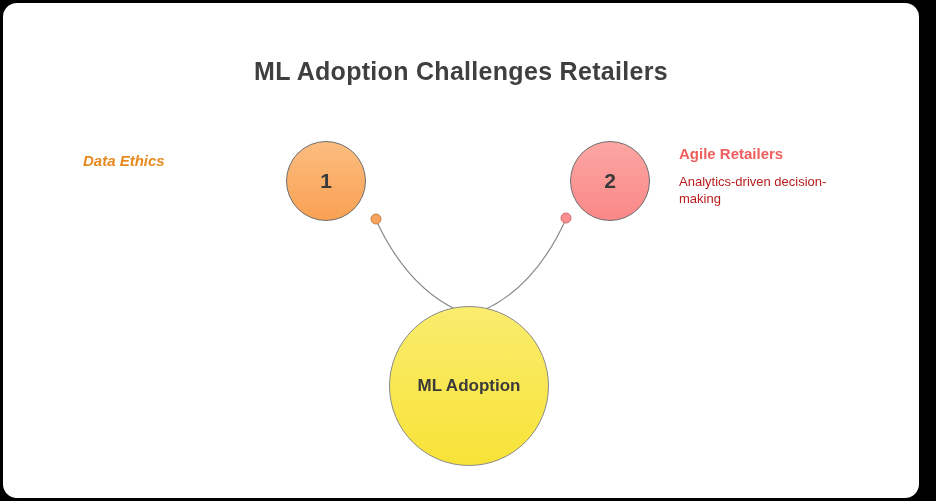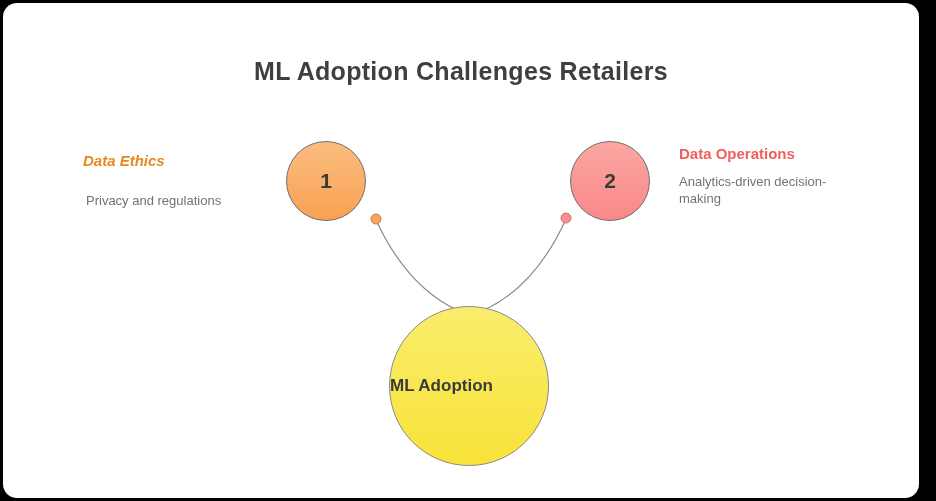--- a/index.html
+++ b/index.html
@@ -62,21 +62,21 @@
   .center-circle {
     position: absolute;
     left: 386px; top: 303px;
     width: 160px; height: 160px;
     border-radius: 50%;
     border: 1.5px solid #8a8a8a;
     box-sizing: border-box;
     background: linear-gradient(180deg, #faec6e 0%, #f8e337 100%);
     display: flex;
     align-items: center;
-    justify-content: flex-start;
+    justify-content: center;
     font-size: 17px;
     font-weight: bold;
     color: #3a3a3a;
   }
   .side-label {
     position: absolute;
     font-size: 15px;
     font-weight: bold;
   }
   .label-left {
@@ -84,21 +84,21 @@
     color: #e8891f;
     font-style: italic;
   }
   .label-right {
     left: 676px; top: 142px;
     color: #f15e5e;
   }
   .side-desc {
     position: absolute;
     font-size: 13px;
-    color: #737373;
+    color: #b91c1c;
     line-height: 17px;
   }
   .desc-left {
     left: 83px; top: 189px;
     width: 180px;
   }
   .desc-right {
     left: 676px; top: 170px;
     width: 175px;
   }
@@ -112,29 +112,28 @@
     <div class="title">ML Adoption Challenges Retailers</div>
 
     <svg class="connector-svg" viewBox="0 0 936 501" xmlns="http://www.w3.org/2000/svg">
       <path d="M 373 217 C 392 258, 418 290, 454 307" fill="none" stroke="#8a8a8a" stroke-width="1.2"></path>
       <path d="M 563 216 C 544 258, 518 290, 481 307" fill="none" stroke="#8a8a8a" stroke-width="1.2"></path>
       <circle cx="373" cy="216" r="5" fill="#f9a35e" stroke="#c5803f" stroke-width="1"></circle>
       <circle cx="563" cy="215" r="5" fill="#f98f8f" stroke="#cf6f6f" stroke-width="1"></circle>
     </svg>
 
     <div class="side-label label-left">Data Ethics</div>
-    <div class="side-desc desc-left">Privacy and regulations</div>
     <div class="node-circle node-1">
       <span>1</span>
     </div>
 
     <div class="node-circle node-2">
       <span>2</span>
     </div>
-    <div class="side-label label-right">Data Operations</div>
+    <div class="side-label label-right">Agile Retailers</div>
     <div class="side-desc desc-right">Analytics-driven decision-making</div>
 
     <div class="center-circle">
       <span>ML Adoption</span>
     </div>
 
   </div>
 </div>
 
 </body></html>

